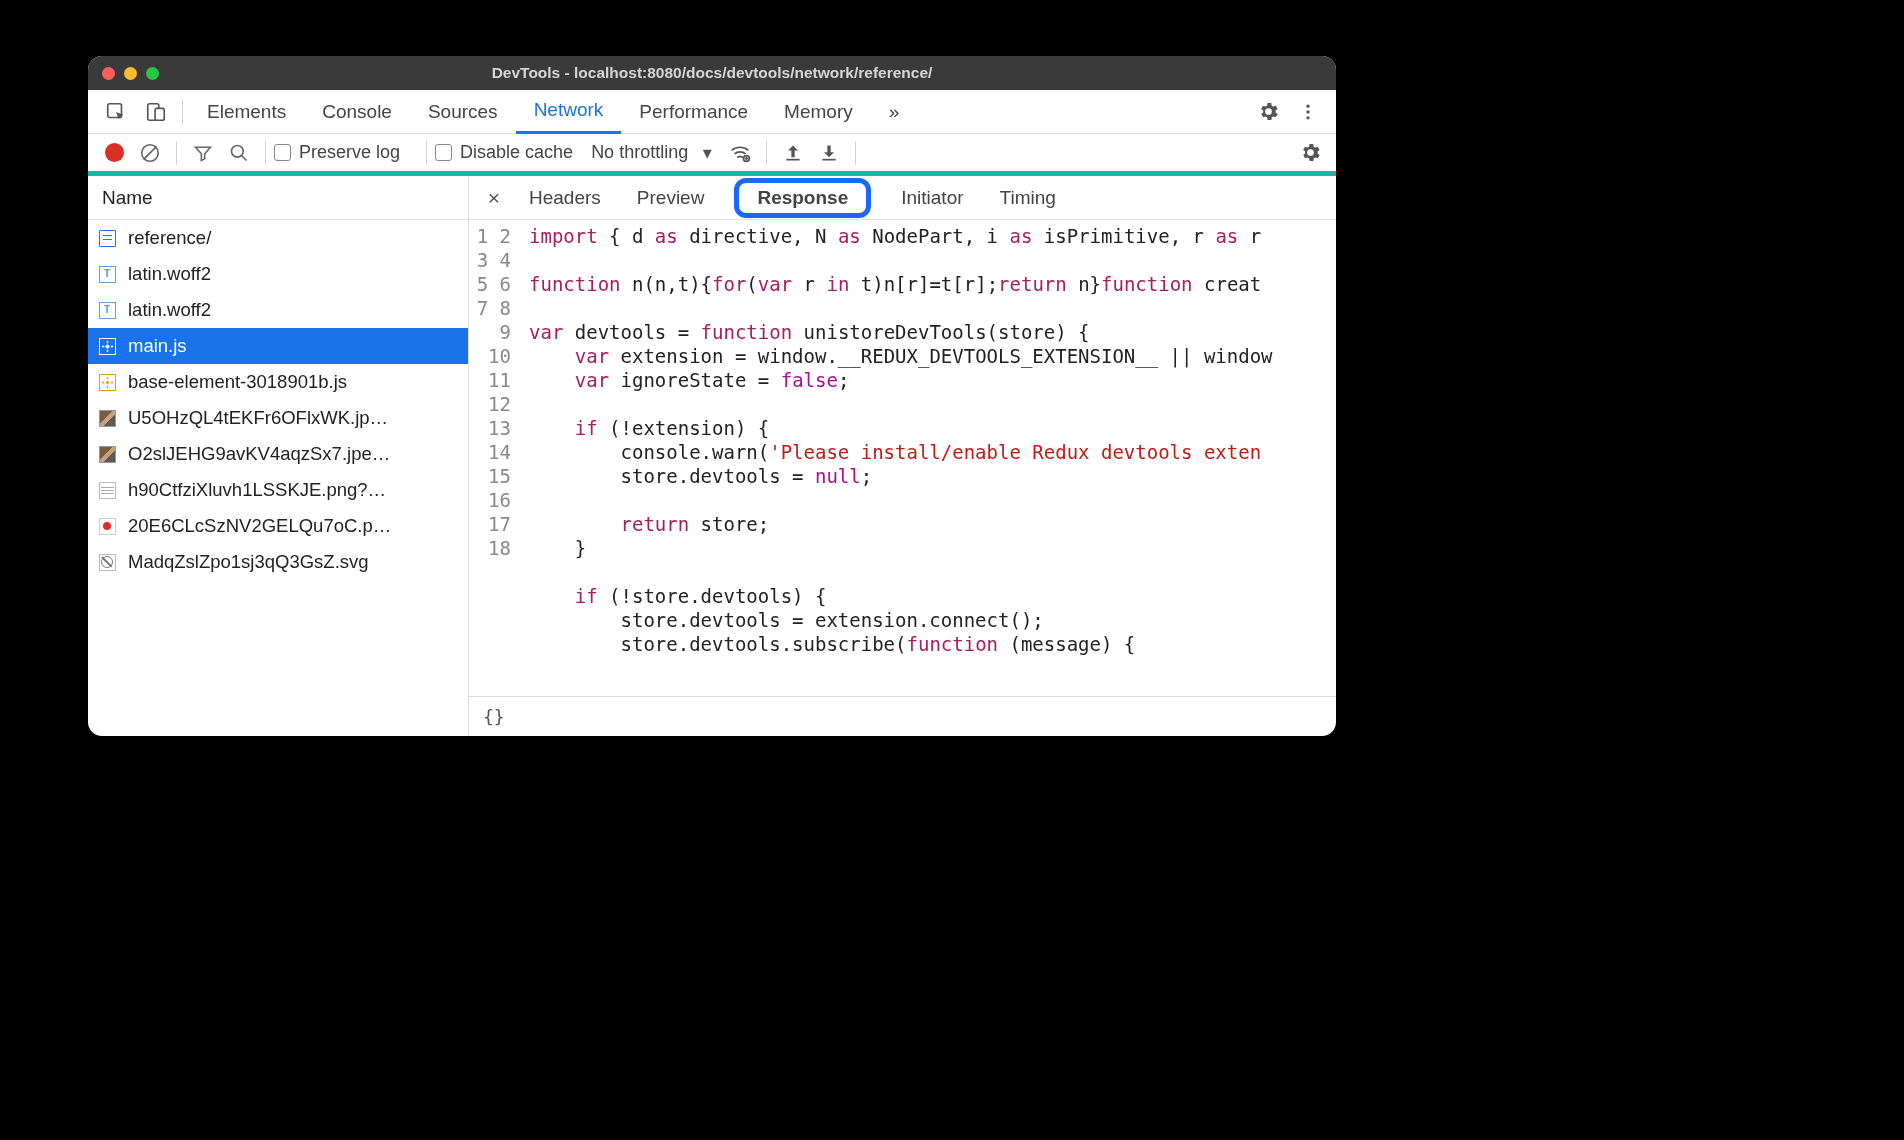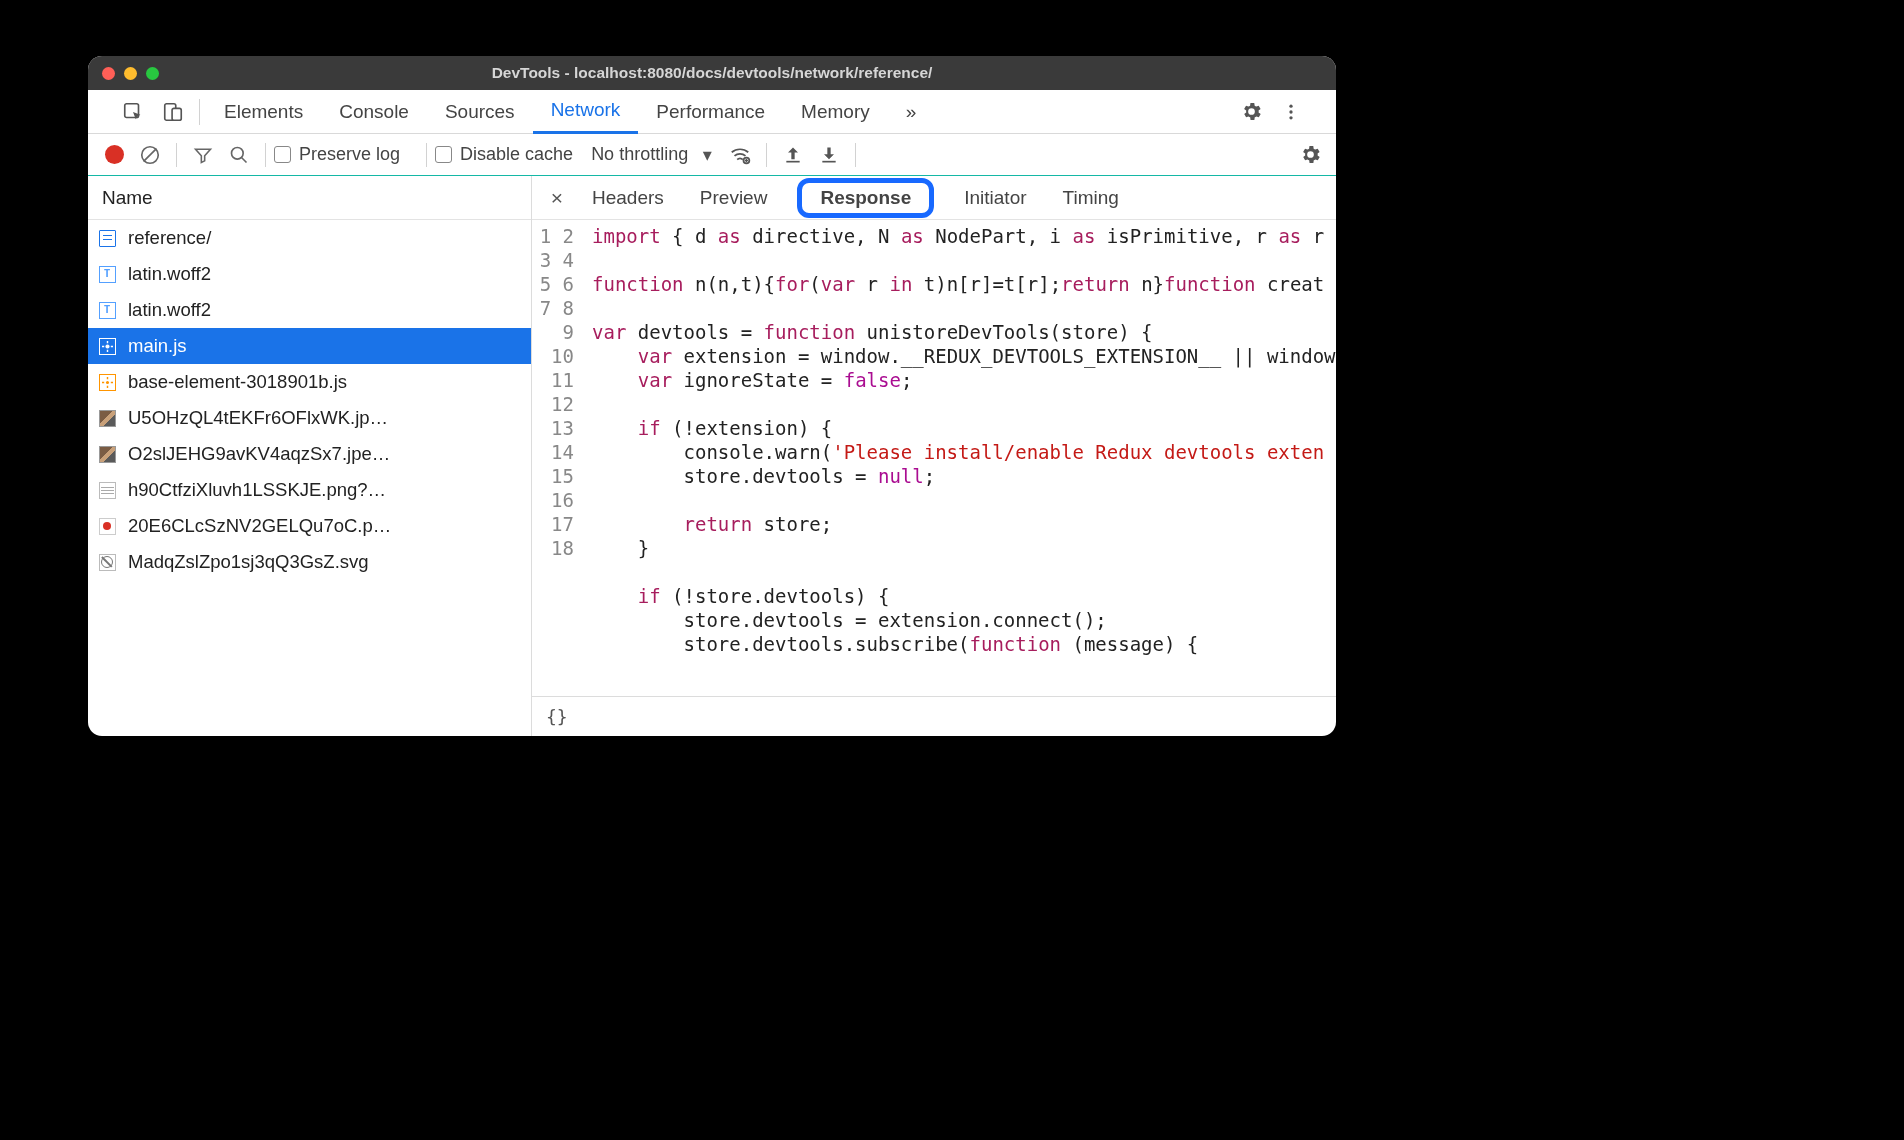--- a/index.html
+++ b/index.html
@@ -5,39 +5,39 @@
   * { box-sizing: border-box; margin: 0; padding: 0; }
   html, body { width: 1904px; height: 1140px; background: #000; font-family: -apple-system, "Helvetica Neue", Arial, sans-serif; }
   .outer { position: absolute; left: 88px; top: 56px; width: 1248px; height: 680px; border-radius: 14px; overflow: hidden; box-shadow: 0 20px 70px rgba(0,0,0,.6); background: #fff; }
   
   .titlebar { height: 34px; background: #3a3a3a; display:flex; align-items:center; position:relative; }
   .traffic { display:flex; gap:9px; padding-left:14px; }
   .dot { width:13px; height:13px; border-radius:50%; }
   .red{background:#ff5f57}.yellow{background:#febc2e}.green{background:#28c840}
   .title { position:absolute; left:0; right:0; text-align:center; color:#d6d6d6; font-size:15.5px; font-weight:600; pointer-events:none;}
   
-  .tabs { height:44px; border-bottom:1px solid #d9d9d9; display:flex; align-items:center; padding:0 25px; gap:0; color:#555;}
+  .tabs { height:44px; border-bottom:1px solid #d9d9d9; display:flex; align-items:center; padding:0 8px; gap:0; color:#555;}
   .tabs .icon-btn { width:40px; height:40px; display:flex;align-items:center;justify-content:center; color:#555;}
   .tabs .sep { width:1px; height:26px; background:#d2d2d2; margin:0 6px;}
   .tabs .tab { padding:0 18px; font-size:19px; height:44px; display:flex; align-items:center; cursor:default; color:#444;}
   .tabs .tab.active { color:#1a73e8; border-bottom:3px solid #1a73e8;text-align:right;}
   .tabs .spacer{flex:1;}
   
-  .toolbar { height:42px; border-bottom:1px solid #14b8a6; display:flex; align-items:center; padding:0 8px; font-size:18px; color:#444; gap:0; }
+  .toolbar { height:42px; border-bottom:5px solid #14b8a6; display:flex; align-items:center; padding:0 8px; font-size:18px; color:#444; gap:0; }
   .toolbar .tb-btn { width:36px; height:36px; display:flex;align-items:center;justify-content:center; color:#666;}
   .toolbar .vsep { width:1px; height:24px; background:#d2d2d2; margin:0 8px;}
   .cb { display:flex;align-items:center; gap:8px; margin-right:18px;}
   .cb .box { width:17px; height:17px; border:1.7px solid #888; border-radius:3px;}
   .throttle { display:flex;align-items:center; gap:10px; color:#444;}
   .record-dot{width:19px;height:19px;border-radius:50%;background:#d93025;}
   .toolbar .spacer{flex:1;}
   
   .body { display:flex; height: calc(100% - 34px - 44px - 42px); }
   
-  .left { width:444px; display:flex; flex-direction:column; border-right:1px solid #dcdcdc;}
+  .left { width:381px; display:flex; flex-direction:column; border-right:1px solid #dcdcdc;}
   .left-header { height:44px; border-bottom:1px solid #e3e3e3; display:flex; align-items:center; padding:0 14px; font-size:19px; color:#222;}
   .rows { flex:1; overflow:hidden;}
   .row { height:36px; display:flex; align-items:center; padding:0 10px; gap:12px; font-size:18.5px; color:#222; white-space:nowrap; overflow:hidden; text-overflow:ellipsis;}
   .row .i { width:18px; height:18px; display:flex; align-items:center;justify-content:center; flex-shrink:0;}
   .row.sel { background:#1a73e8; color:#ffffff;}
   .row.sel .i svg *{stroke:#fff !important; fill:#fff !important;}
   .row.sel .i .js-box{border-color:#fff;}
   .left-footer { height:40px; border-top:1px solid #dcdcdc; display:flex; align-items:center; padding:0 12px; gap:18px; font-size:18px; color:#555;}
   .left-footer .fsep{width:1px;height:22px;background:#d2d2d2;}
   

